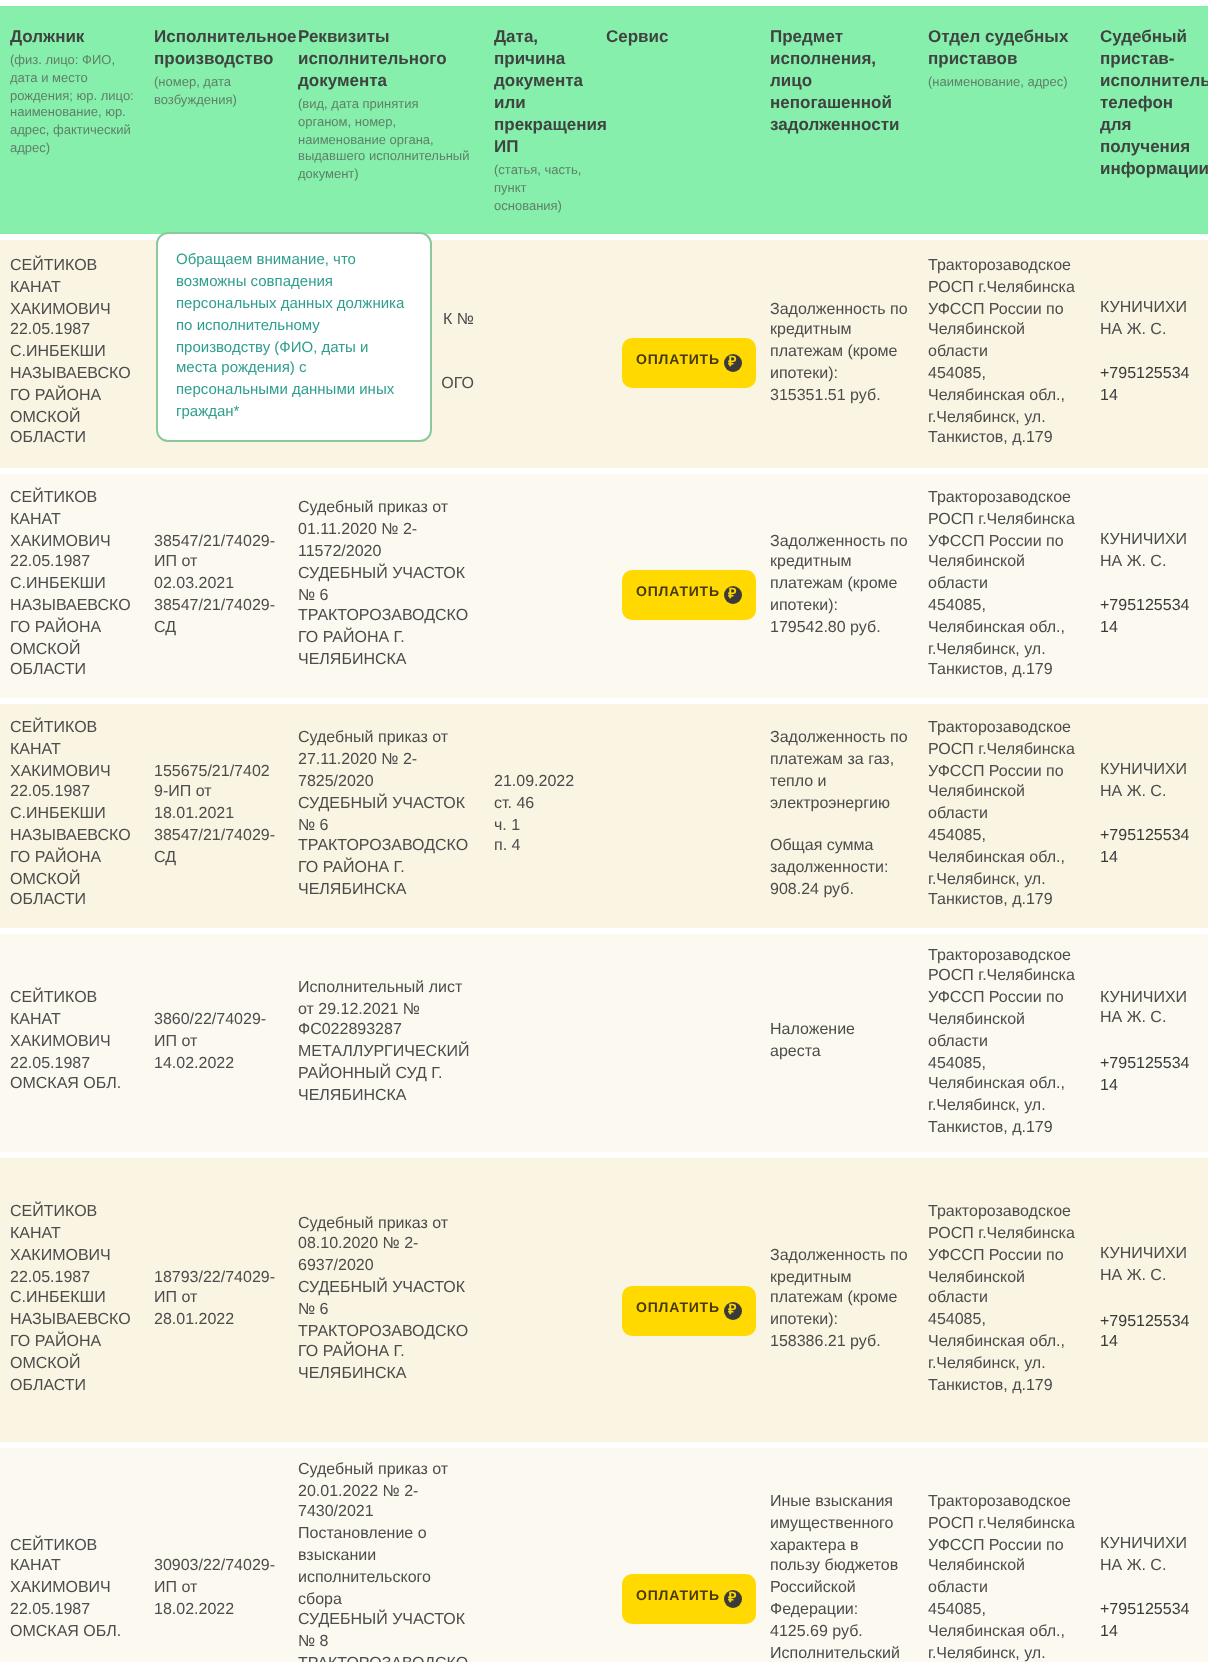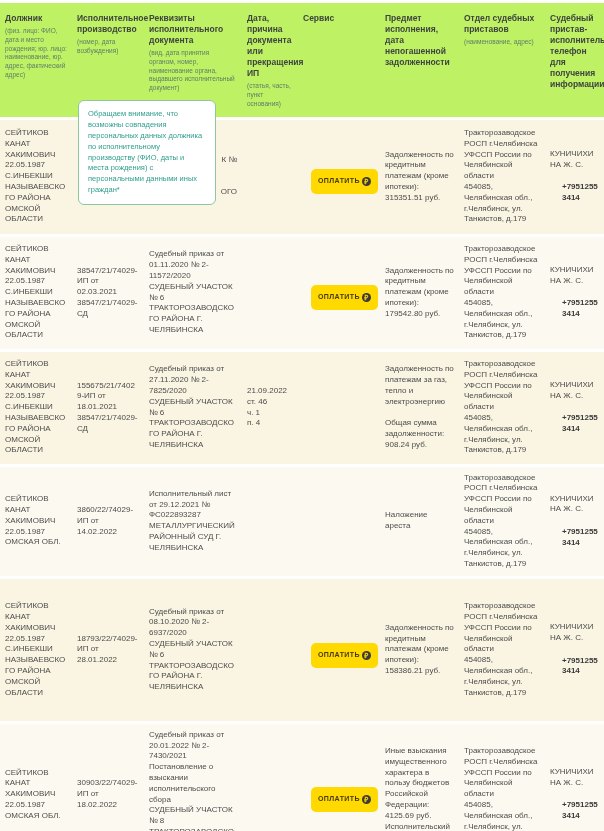--- a/index.html
+++ b/index.html
@@ -21,21 +21,21 @@
   col.c1 { width: 72px; }
   col.c2 { width: 72px; }
   col.c3 { width: 98px; }
   col.c4 { width: 56px; }
   col.c5 { width: 82px; }
   col.c6 { width: 79px; }
   col.c7 { width: 86px; }
   col.c8 { width: 59px; }
 
   th {
-    background: #bef264;
+    background: #86efac;
     font-size: 8.5px;
     font-weight: bold;
     color: #3f4440;
     text-align: left;
     vertical-align: top;
     padding: 10px 5px 8px 5px;
     line-height: 1.3;
     height: 105px;
   }
   th .sub {
@@ -59,21 +59,21 @@
   tr.row-even td { background: #fcfaf0; }
   tr.r1 { height: 114px; }
   tr.r2 { height: 112px; }
   tr.r3 { height: 112px; }
   tr.r4 { height: 109px; }
   tr.r5 { height: 142px; }
   tr.r6 { height: 116px; }
 
   .debtor { text-transform: none; }
   .doc-fragment { text-align: right; }
-  .phone { font-weight: bold; color: #3a3a3a; margin-top: 1px; margin-left: 12px; }
+  .phone { font-weight: normal; color: #3a3a3a; margin-top: 1px; }
 
   .pay-btn {
     display: inline-block;
     background: #ffd900;
     border: none;
     border-radius: 5px;
     padding: 8px 7px;
     font-family: "Liberation Sans", sans-serif;
     font-size: 7px;
     font-weight: bold;
@@ -93,21 +93,21 @@
     line-height: 9px;
     text-align: center;
     margin-left: 2px;
     vertical-align: -1px;
     font-weight: bold;
   }
 
   .tooltip {
     position: absolute;
     left: 78px;
-    top: 100px;
+    top: 116px;
     width: 138px;
     background: #ffffff;
     border: 1px solid #8cc89c;
     border-radius: 6px;
     padding: 8px 9px;
     font-size: 7.5px;
     line-height: 1.45;
     color: #2f9e8d;
     z-index: 10;
     white-space: normal;
@@ -144,21 +144,21 @@
           <span class="sub">(вид, дата принятия органом, номер, наименование органа, выдавшего исполнительный документ)</span>
         </th>
         <th>
           <span>Дата, причина документа или прекращения ИП</span>
           <span class="sub">(статья, часть, пункт основания)</span>
         </th>
         <th>
           <span>Сервис</span>
         </th>
         <th>
-          <span>Предмет исполнения, дата непогашенной задолженности</span>
+          <span>Предмет исполнения, лицо непогашенной задолженности</span>
         </th>
         <th>
           <span>Отдел судебных приставов</span>
           <span class="sub">(наименование, адрес)</span>
         </th>
         <th>
           <span>Судебный пристав-исполнитель, телефон для получения информации</span>
         </th>
       </tr>
     </thead>

